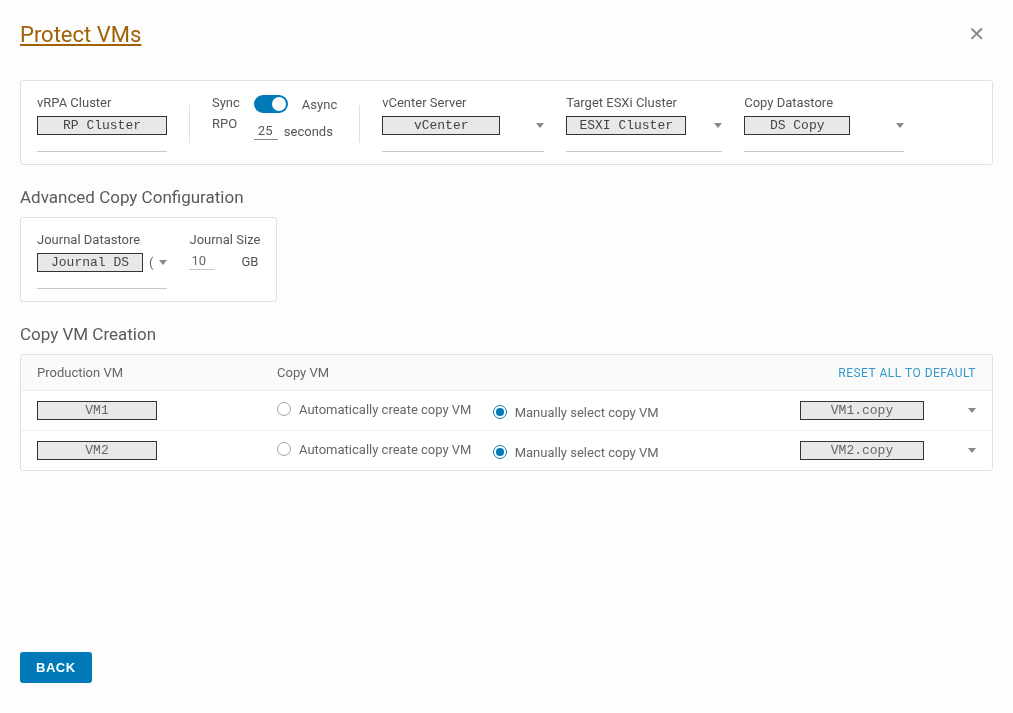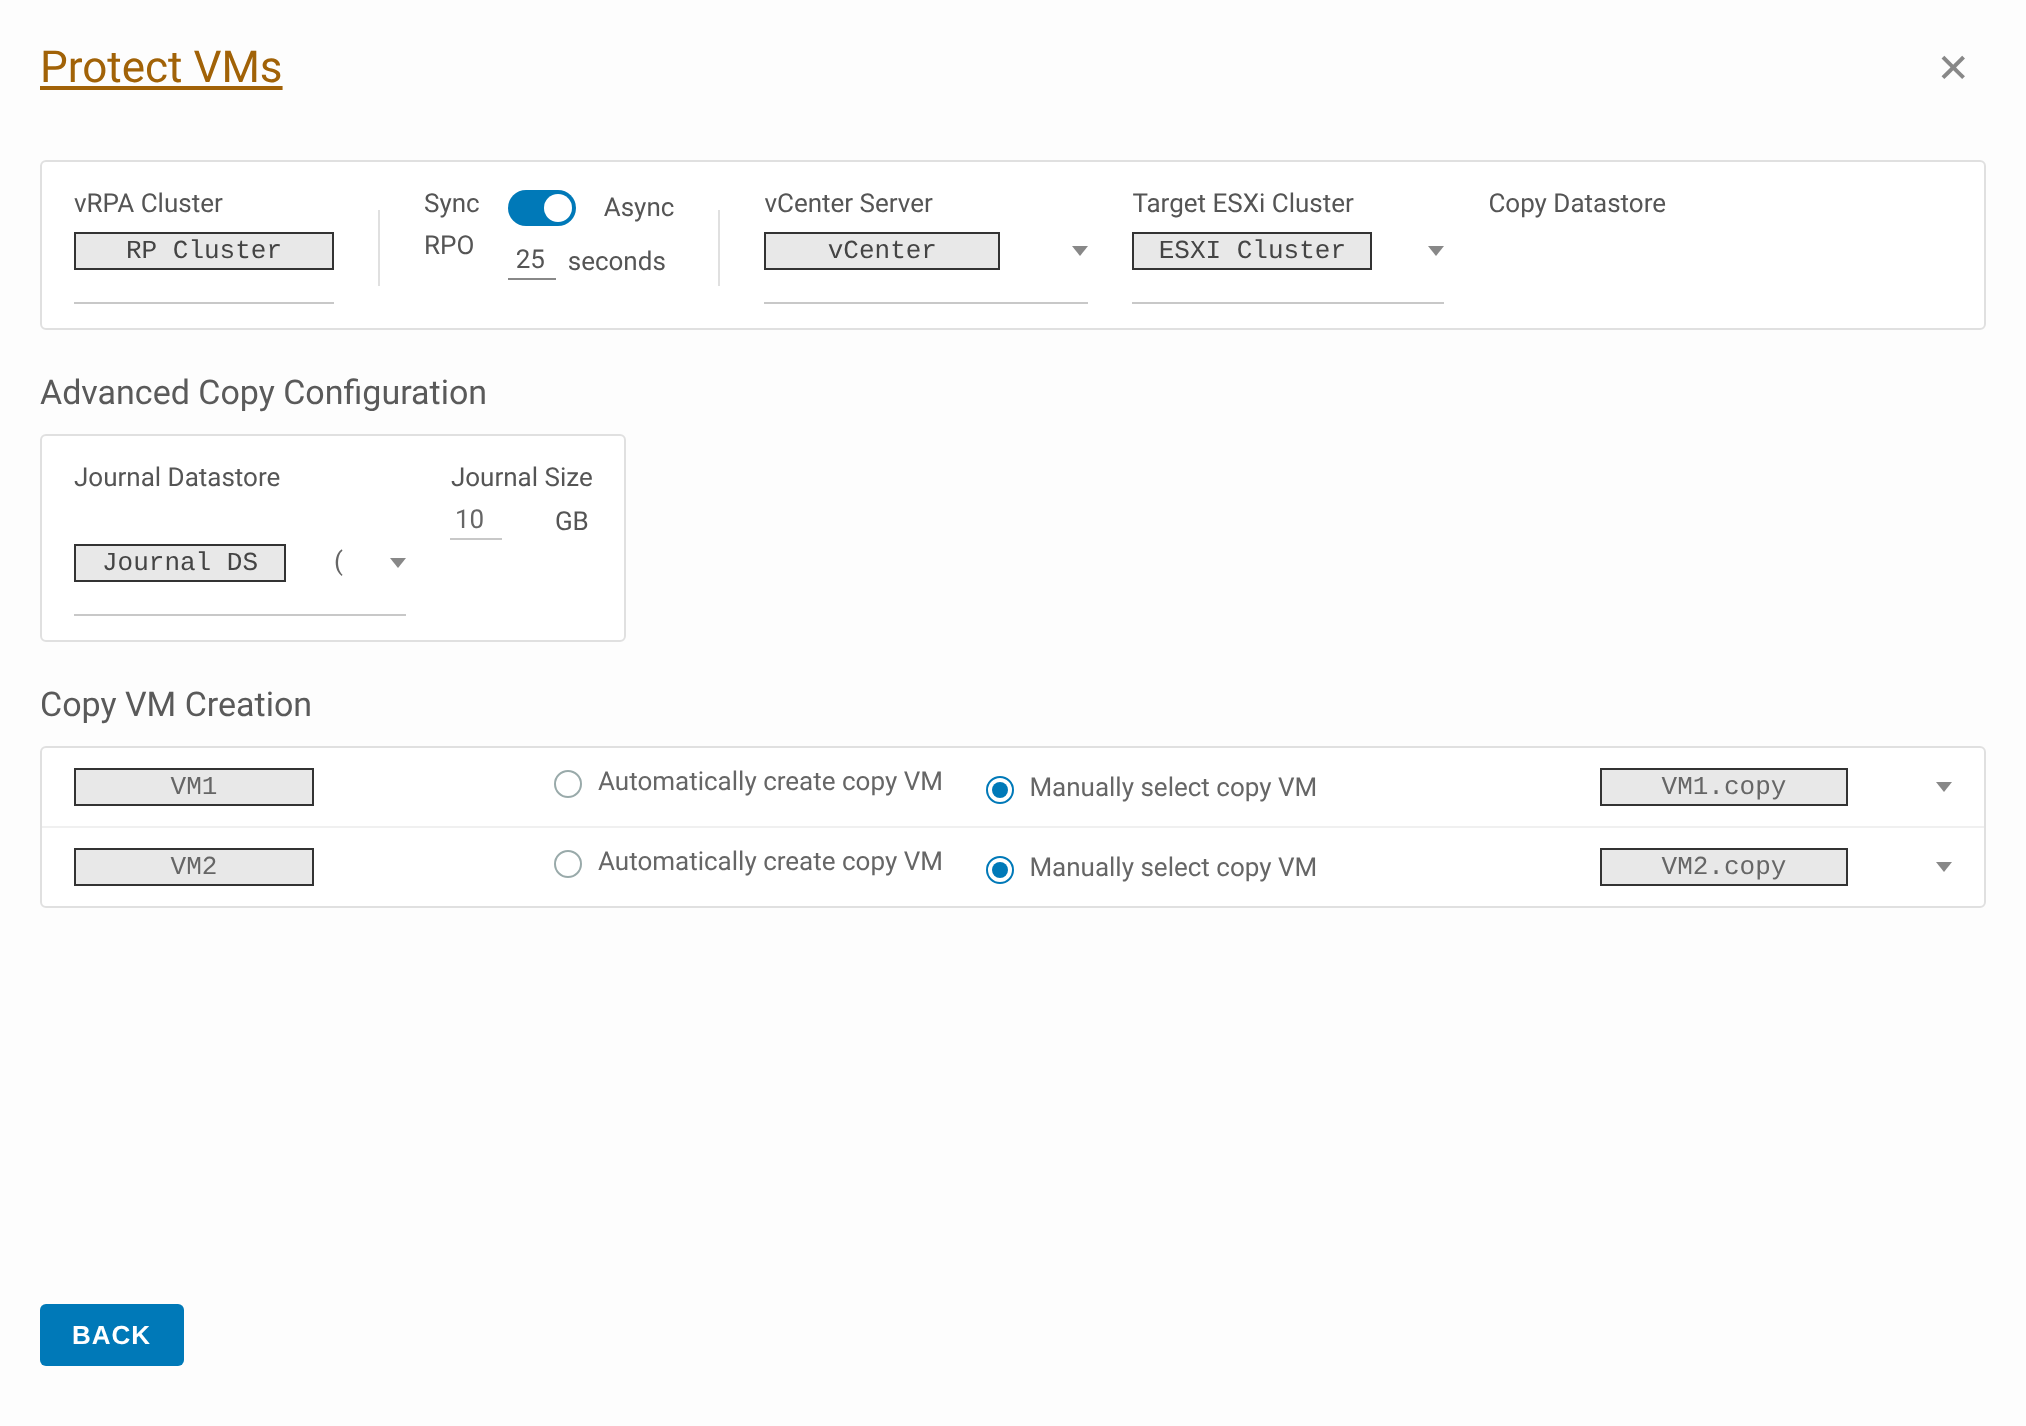--- a/index.html
+++ b/index.html
@@ -238,50 +238,62 @@
     <div class="field-label">Target ESXi Cluster</div>
     <div class="select-wrap">
       <span class="boxed med">ESXI Cluster</span>
       <span style="width:12px;"></span>
       <span class="chev"></span>
     </div>
   </div>
 
   <div class="field-group">
     <div class="field-label">Copy Datastore</div>
+    <div class="select-wrap">
+      <span class="boxed med2">DS Copy</span>
+      <span style="width:30px;"></span>
+      <span class="chev"></span>
+    </div>
   </div>
 
 </div>
 
 
 <div class="section-title">Advanced Copy Configuration</div>
 
 <div class="panel compact">
   <div class="field-group">
     <div class="field-label">Journal Datastore</div>
-    <div class="select-wrap" style="gap:24px;margin-top:19px;">
+    <div class="select-wrap" style="gap:6px;">
       <span class="boxed med2">Journal DS</span>
       <span style="font-size:13px;color:#666;">(</span>
       <span class="chev"></span>
     </div>
   </div>
   <div class="field-group">
     <div class="field-label">Journal Size</div>
     <div class="js-row-inputs">
       <span class="journal-size-input">10</span>
       <span style="width:14px;"></span>
       <span class="unit">GB</span>
     </div>
   </div>
 </div>
 
 
 <div class="section-title">Copy VM Creation</div>
 
 <div class="table-wrap">
+  <div class="thead">
+    <div class="col-prod">Production VM</div>
+    <div class="col-copy">Copy VM</div>
+    <div class="col-sel">
+      <span class="reset-link">RESET ALL TO DEFAULT</span>
+    </div>
+  </div>
 
   <div class="trow">
     <div class="col-prod">
       <span class="boxed med">VM1</span>
     </div>
     <div class="col-copy">
       <span class="opt-group">
         <span class="radio"></span>
         <span>Automatically create copy VM</span>
       </span>

